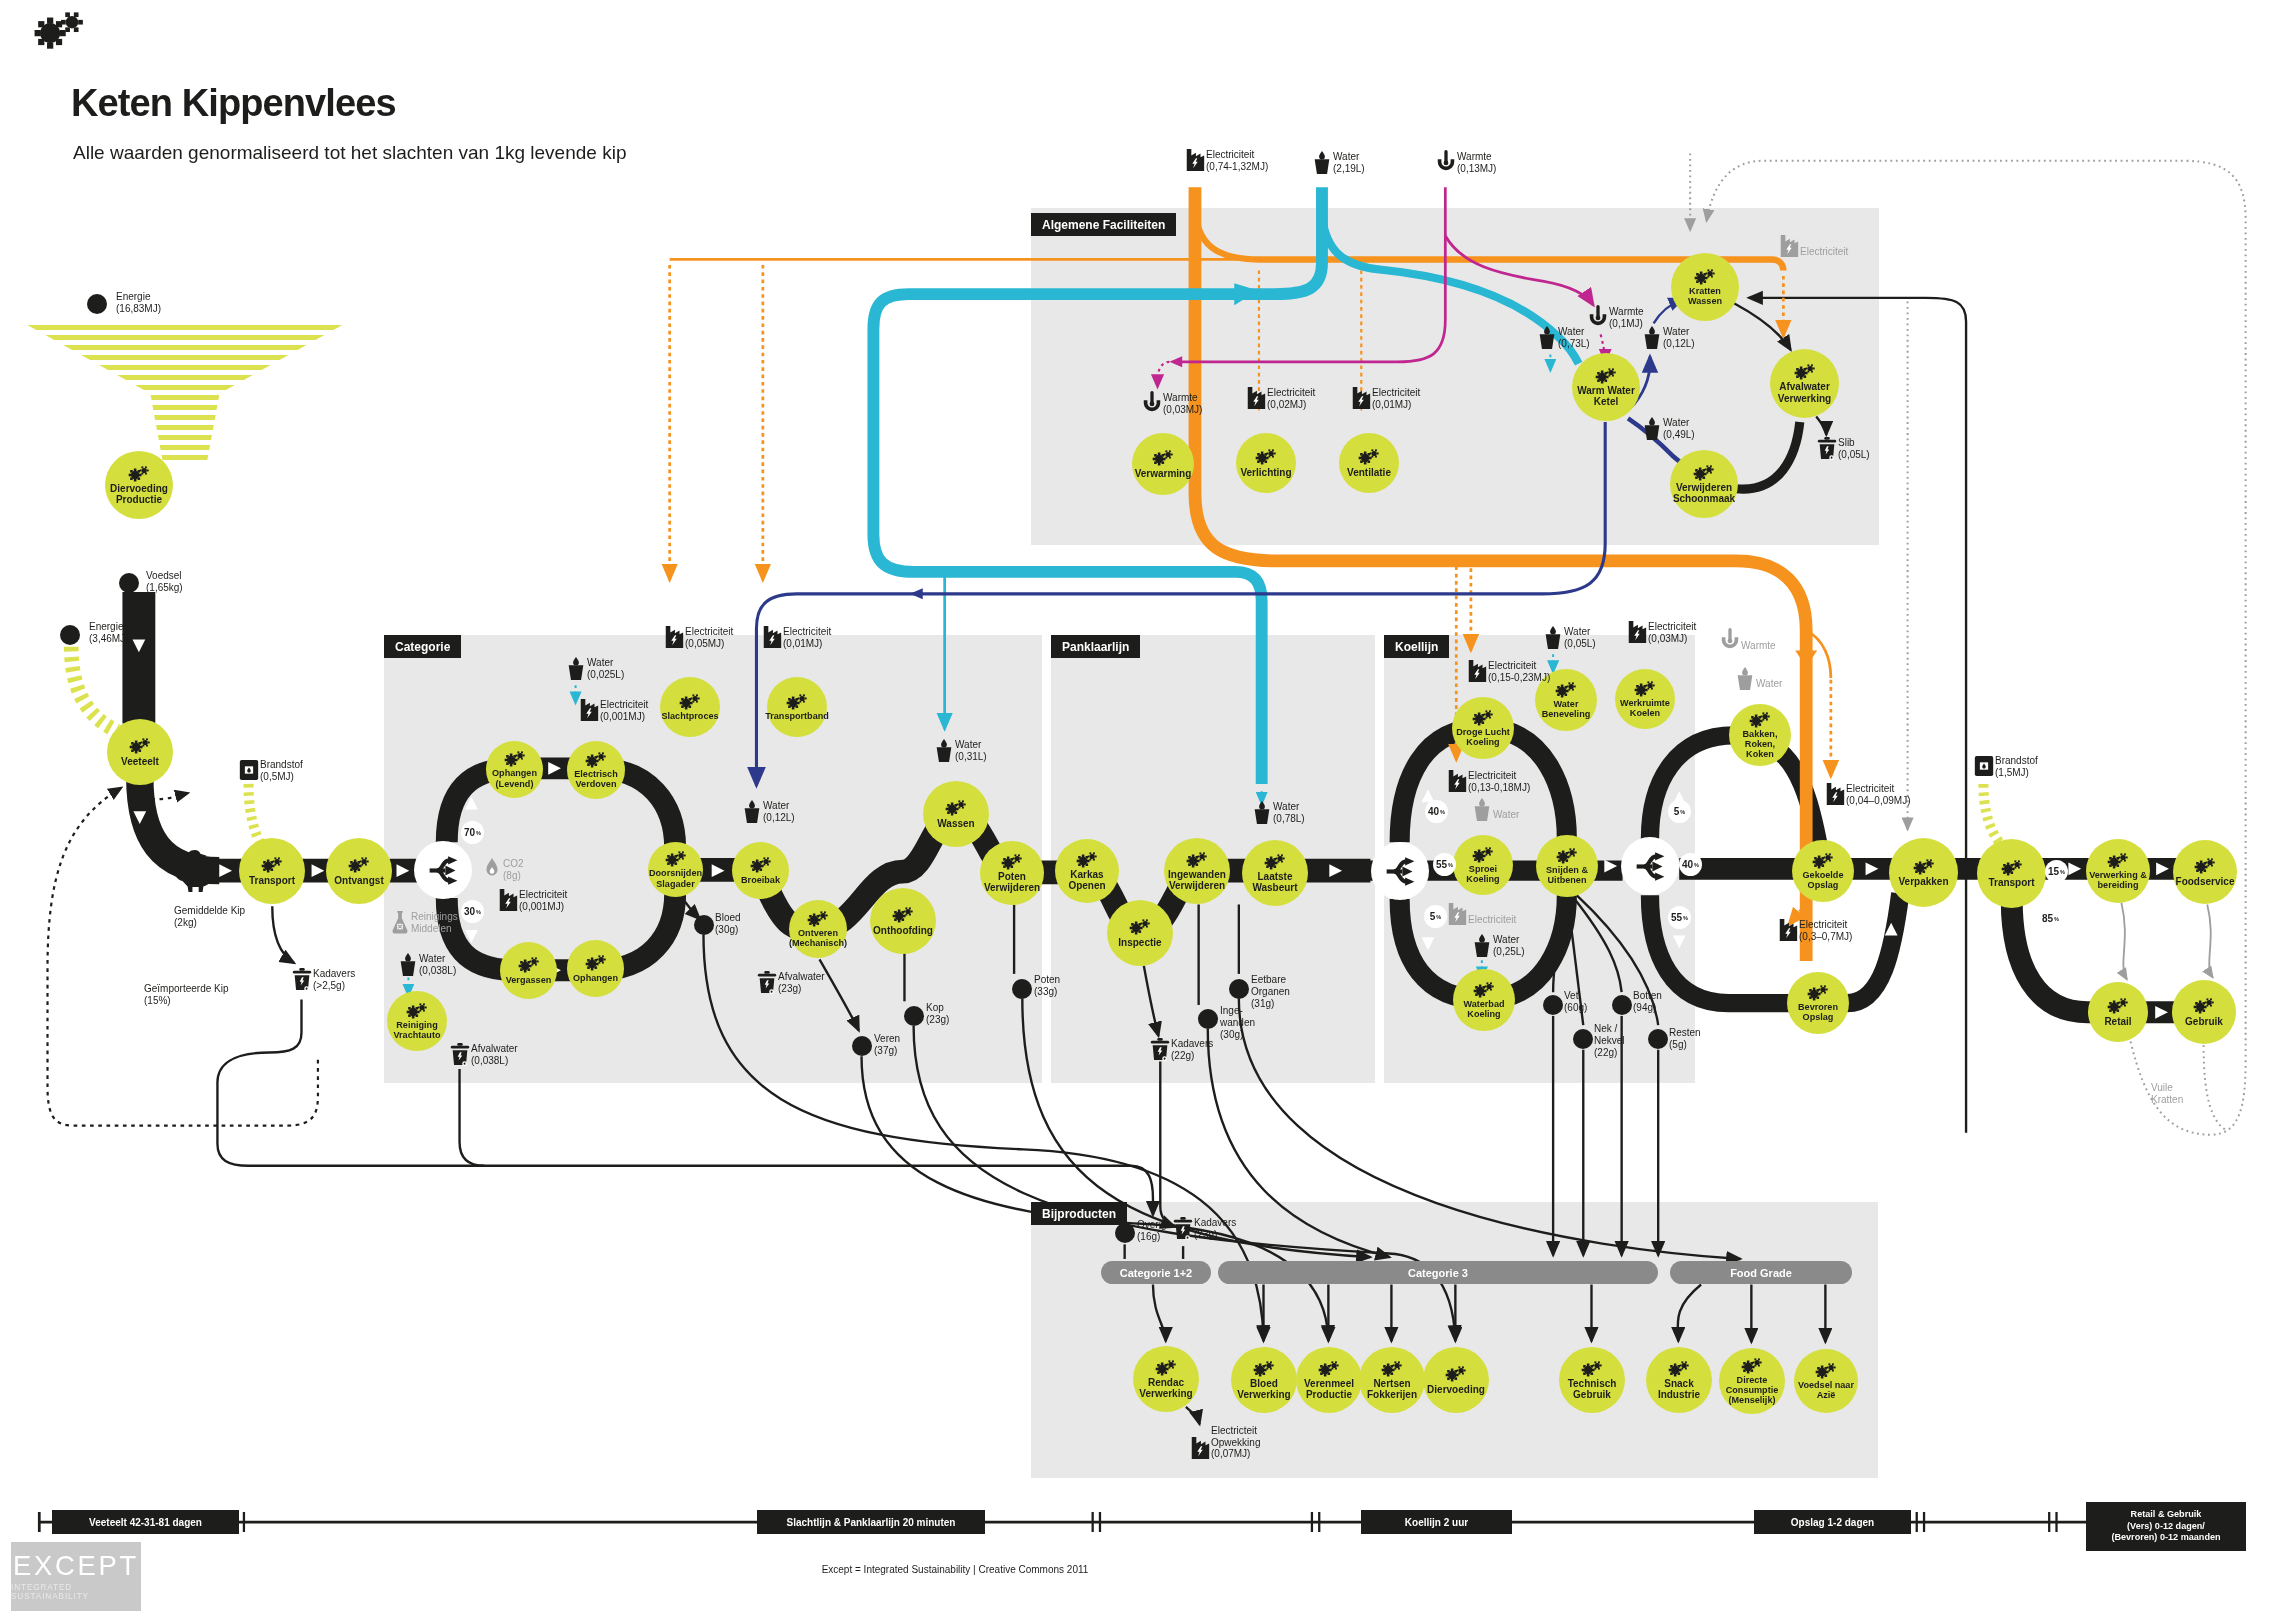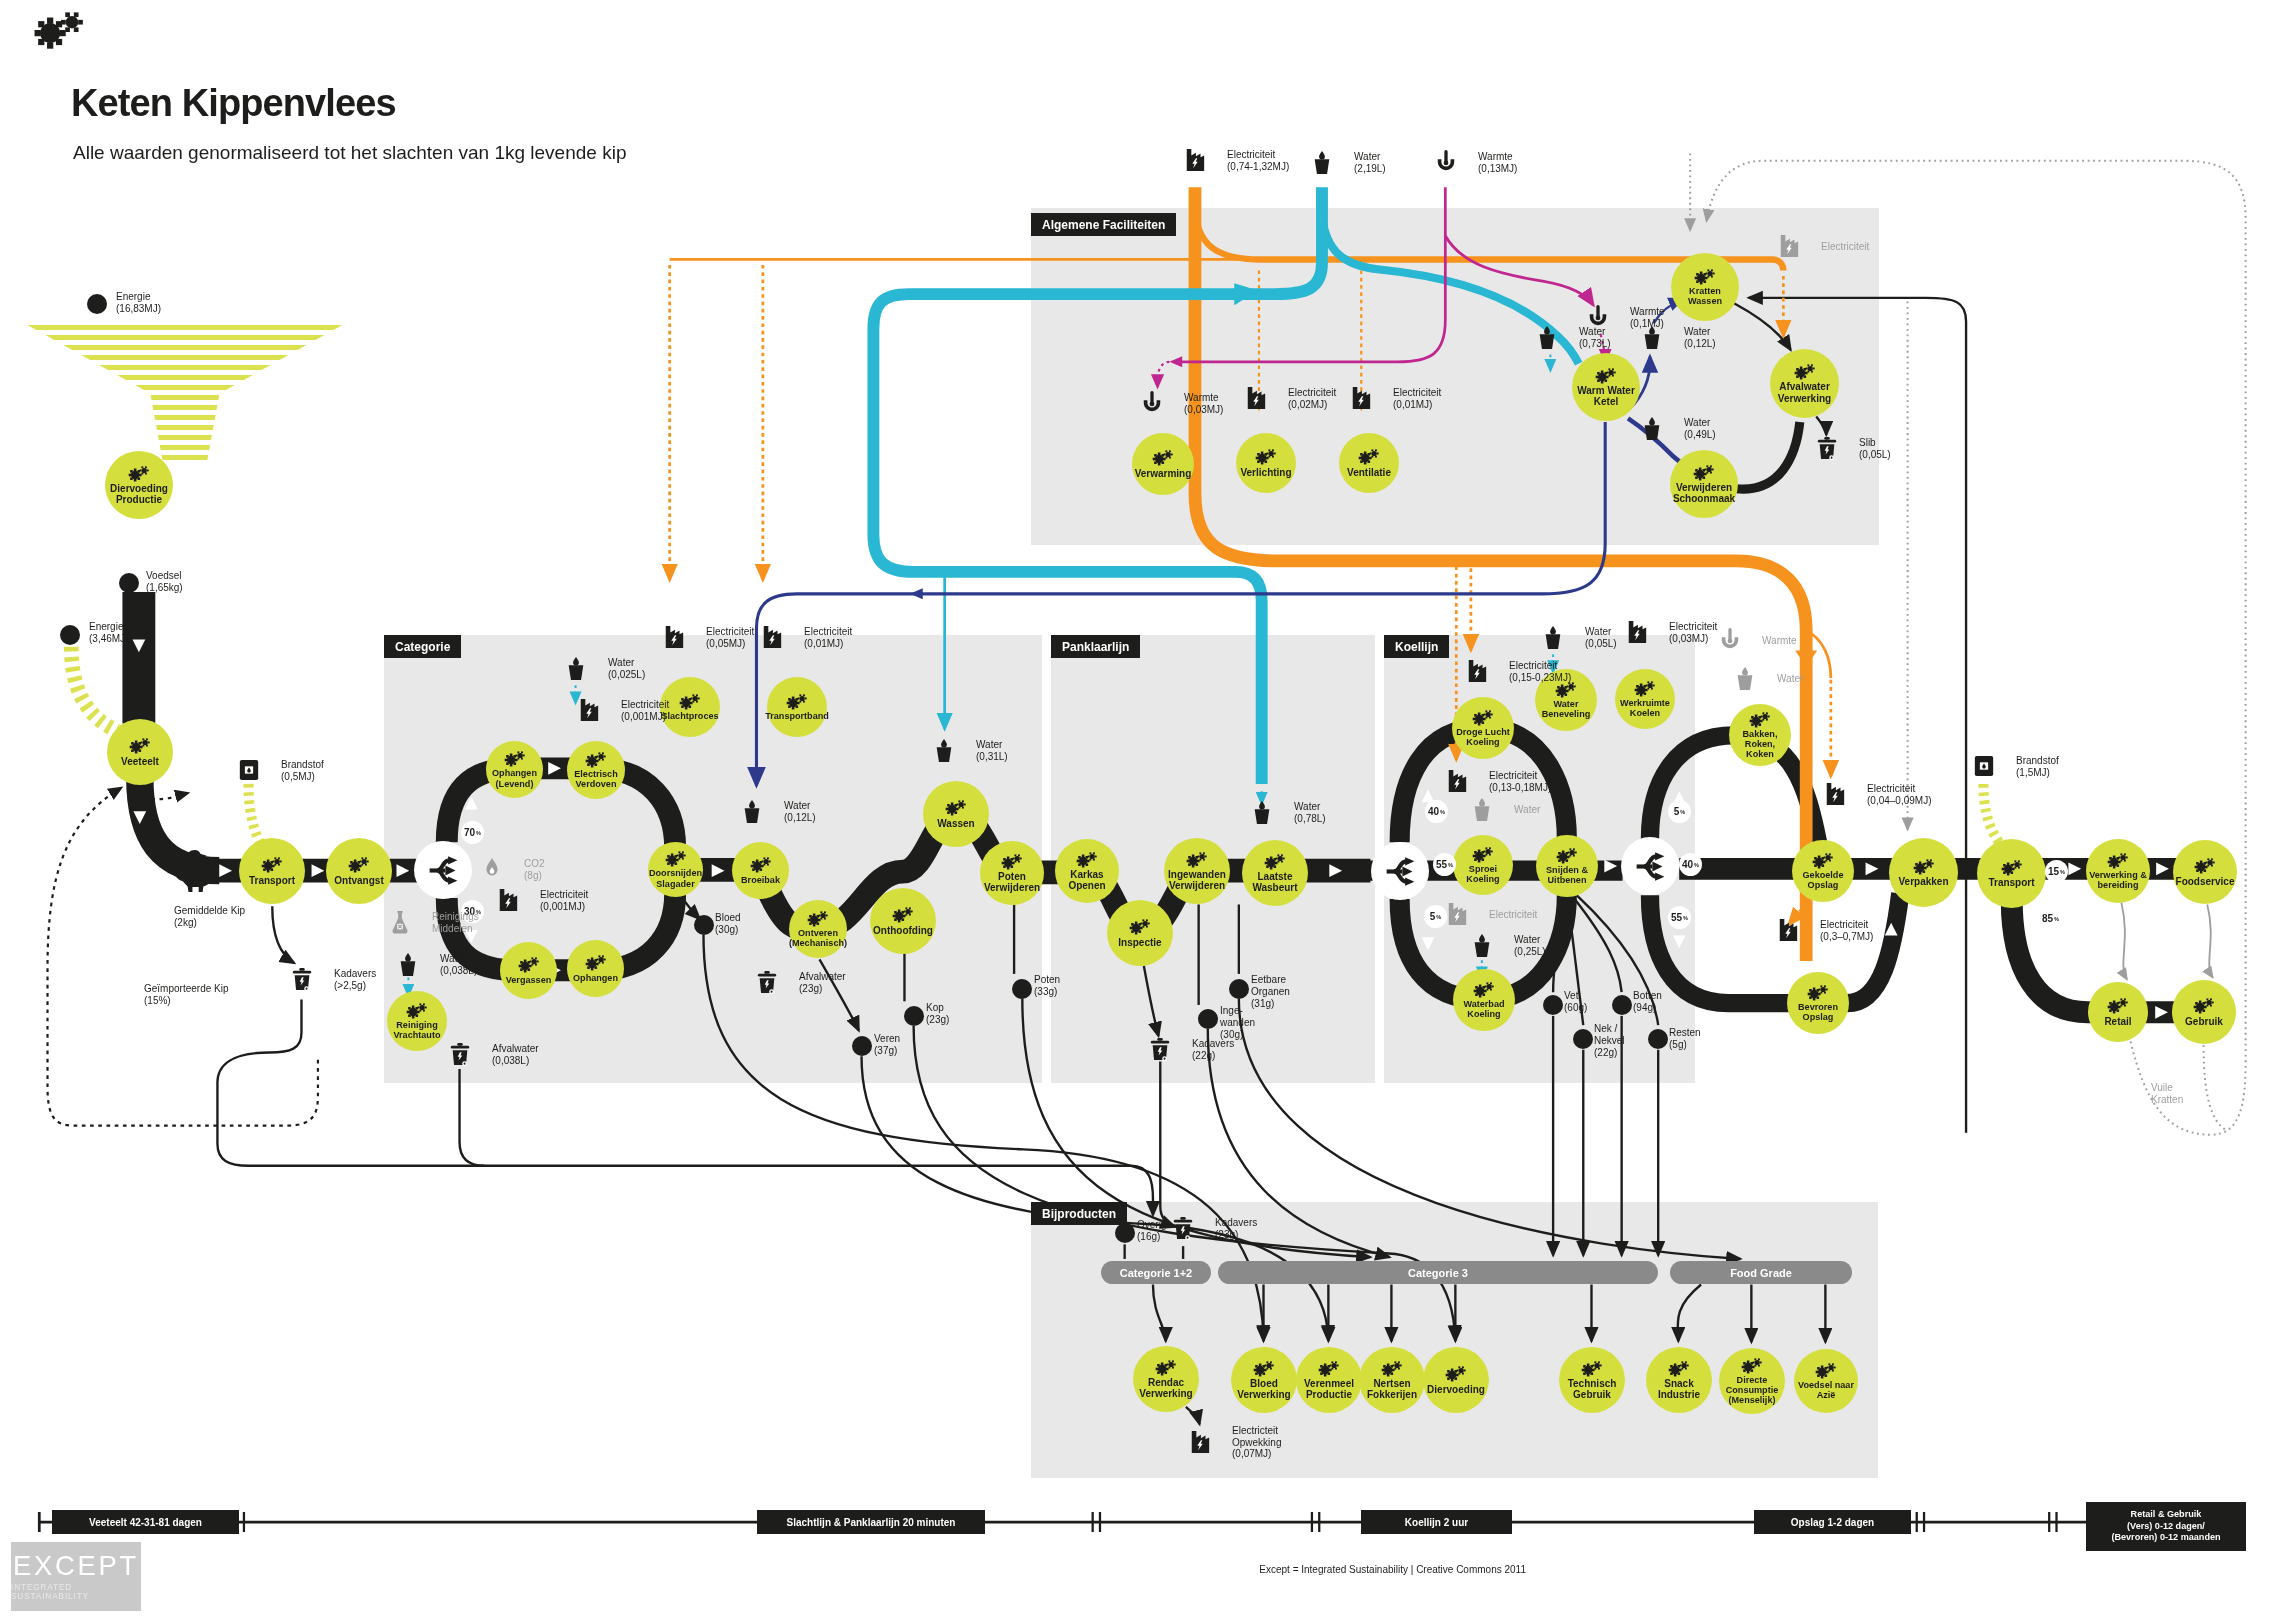--- a/index.html
+++ b/index.html
@@ -17,34 +17,34 @@
   .node svg{width:22px;height:17.4px;margin-bottom:0.9px;color:#1d1d1b}
   .nl{font-size:10px;font-weight:bold;line-height:1.12;white-space:pre-line}
   .sm .nl{font-size:9.1px}
   .split{position:absolute;background:#fff;border-radius:50%;z-index:6;display:flex;
          align-items:center;justify-content:center}
   .split svg{width:37px;height:37px;color:#1d1d1b}
   .badge{position:absolute;width:23px;height:23px;border-radius:50%;background:#fff;z-index:7;
          display:flex;align-items:center;justify-content:center;font-weight:bold;font-size:10px}
   .badge sup{font-size:5.5px;margin-left:0.9px}
   .dot{position:absolute;width:20px;height:20px;border-radius:50%;background:#1d1d1b;z-index:6}
-  .res{position:absolute;z-index:7;display:flex;align-items:center;gap:21px;color:#1d1d1b}
+  .res{position:absolute;z-index:7;display:flex;align-items:flex-end;gap:0;color:#1d1d1b}
   .res svg{width:22px;height:24px;flex:none}
   .rl{font-size:10px;line-height:1.18;white-space:pre-line;padding-top:0.9px}
   .lbl{position:absolute;z-index:7;font-size:10px;line-height:1.18;white-space:pre-line}
   .gray,.gray .rl{color:#9e9e9e}
   .gbar{position:absolute;height:23px;border-radius:11.4px;background:#8a8a8a;color:#fff;z-index:6;
         display:flex;align-items:center;justify-content:center;font-weight:bold;font-size:11px}
   .tbox{position:absolute;background:#1d1d1b;color:#fff;z-index:7;display:flex;align-items:center;
         justify-content:center;font-weight:bold;font-size:10px;text-align:center;line-height:1.3;
         white-space:pre-line}
   #title{position:absolute;left:71px;top:57px;font-size:38px;font-weight:bold;z-index:8;letter-spacing:-0.9px}
   #subtitle{position:absolute;left:73px;top:142px;font-size:19px;z-index:8}
   #title-gears{position:absolute;left:33px;top:9.1px;width:53px;height:42px;z-index:8;color:#1d1d1b}
-  #footer{position:absolute;left:384px;top:1564px;width:1142px;text-align:right;font-size:10px;z-index:8}
+  #footer{position:absolute;left:384px;top:1564px;width:1142px;text-align:center;font-size:10px;z-index:8}
   #logo{position:absolute;left:11px;top:1542px;width:130px;height:69px;background:#c9c9c9;z-index:8;
         display:flex;flex-direction:column;align-items:center;justify-content:center;color:#fff}
   #logo .l1{font-size:27.4px;font-weight:normal;letter-spacing:2.7px;line-height:1}
   #logo .l2{font-size:8.2px;letter-spacing:0.9px;margin-top:3.7px;color:#e9e9e9}
   .chicken{position:absolute;z-index:6;color:#1d1d1b}
 </style>
 </head>
 <body>
 
 <div id="canvas">

